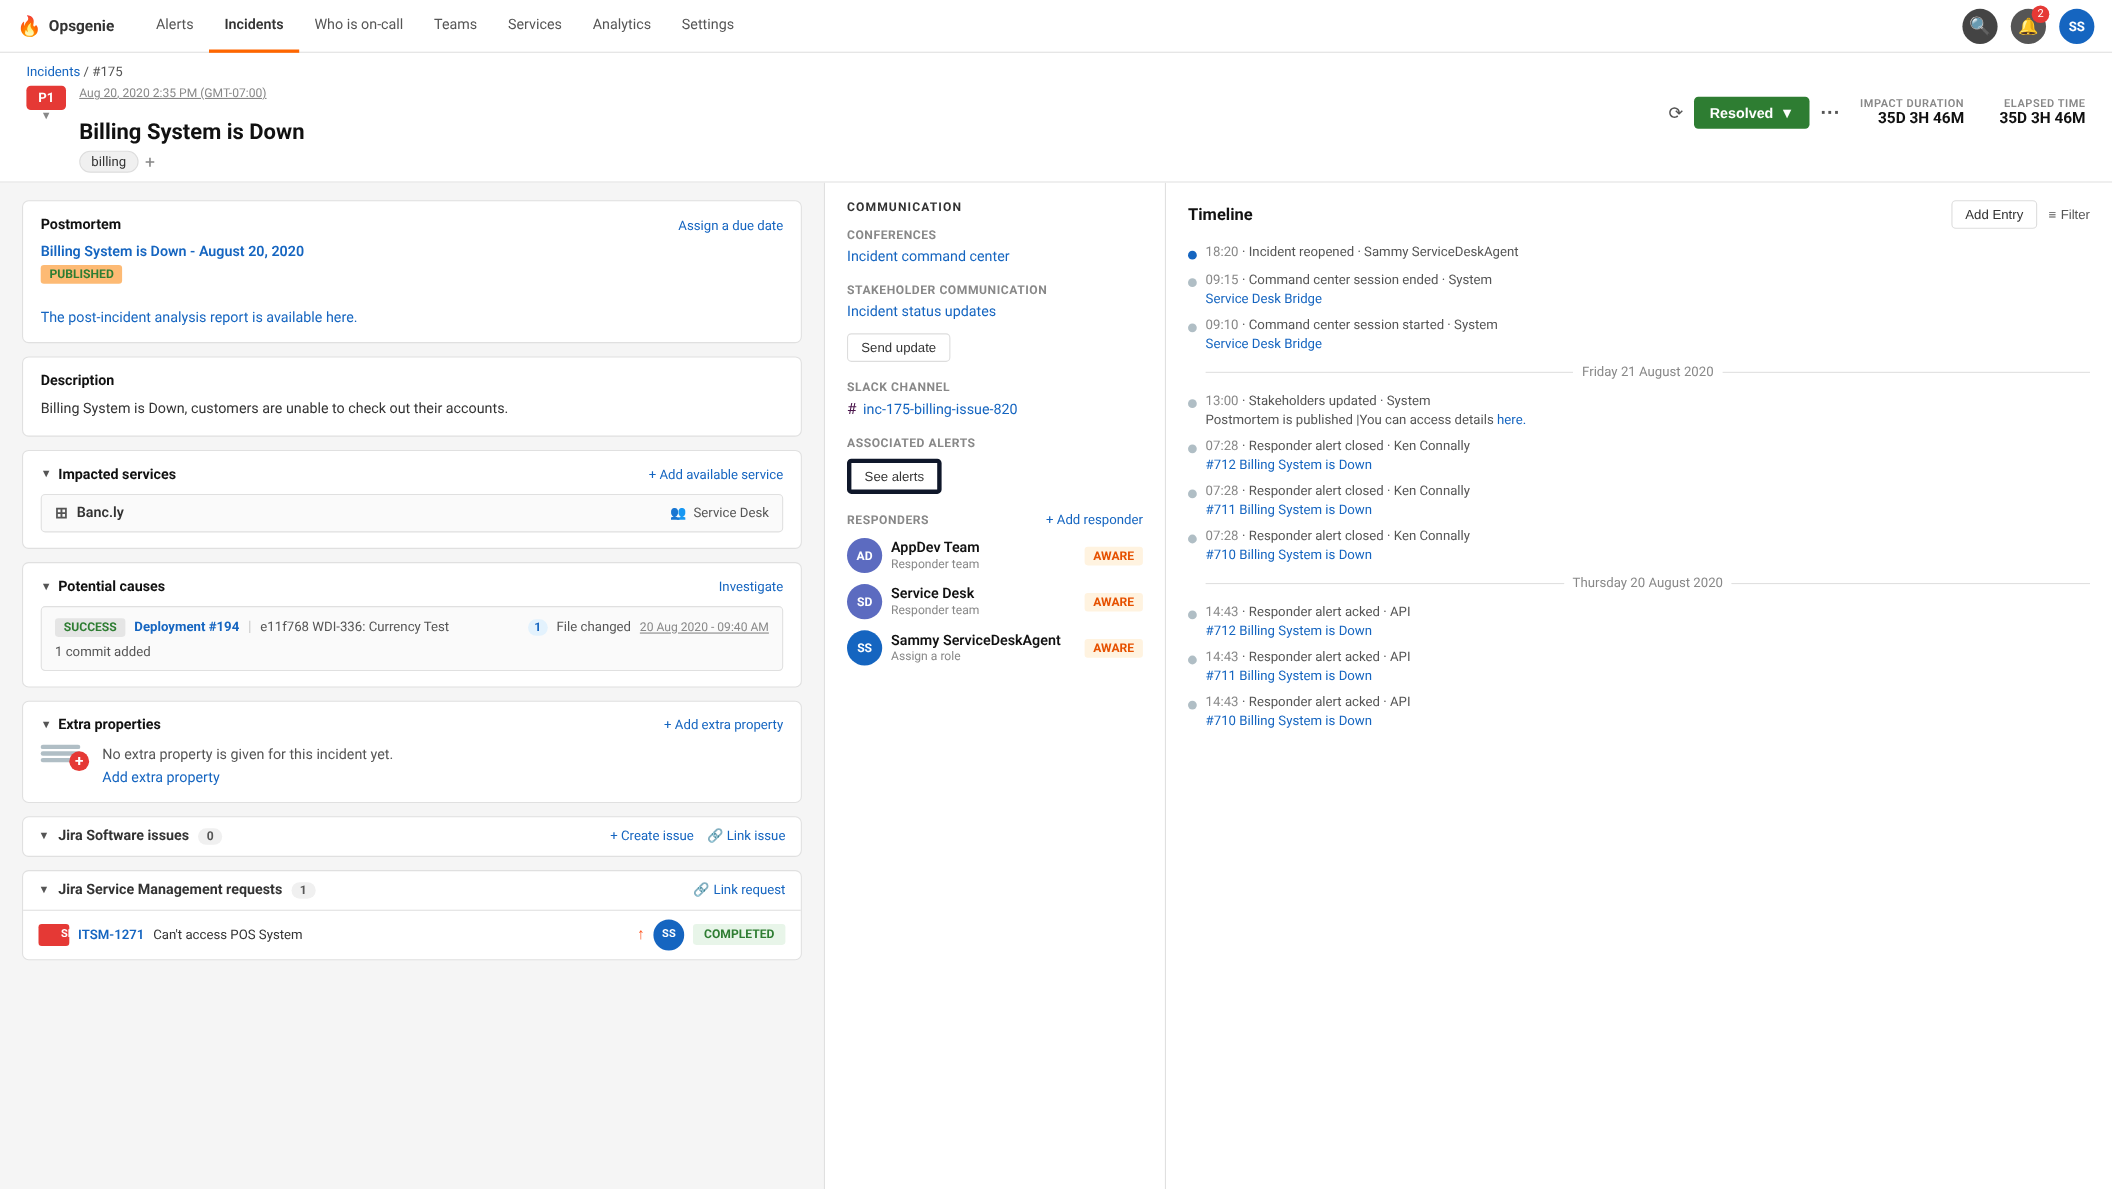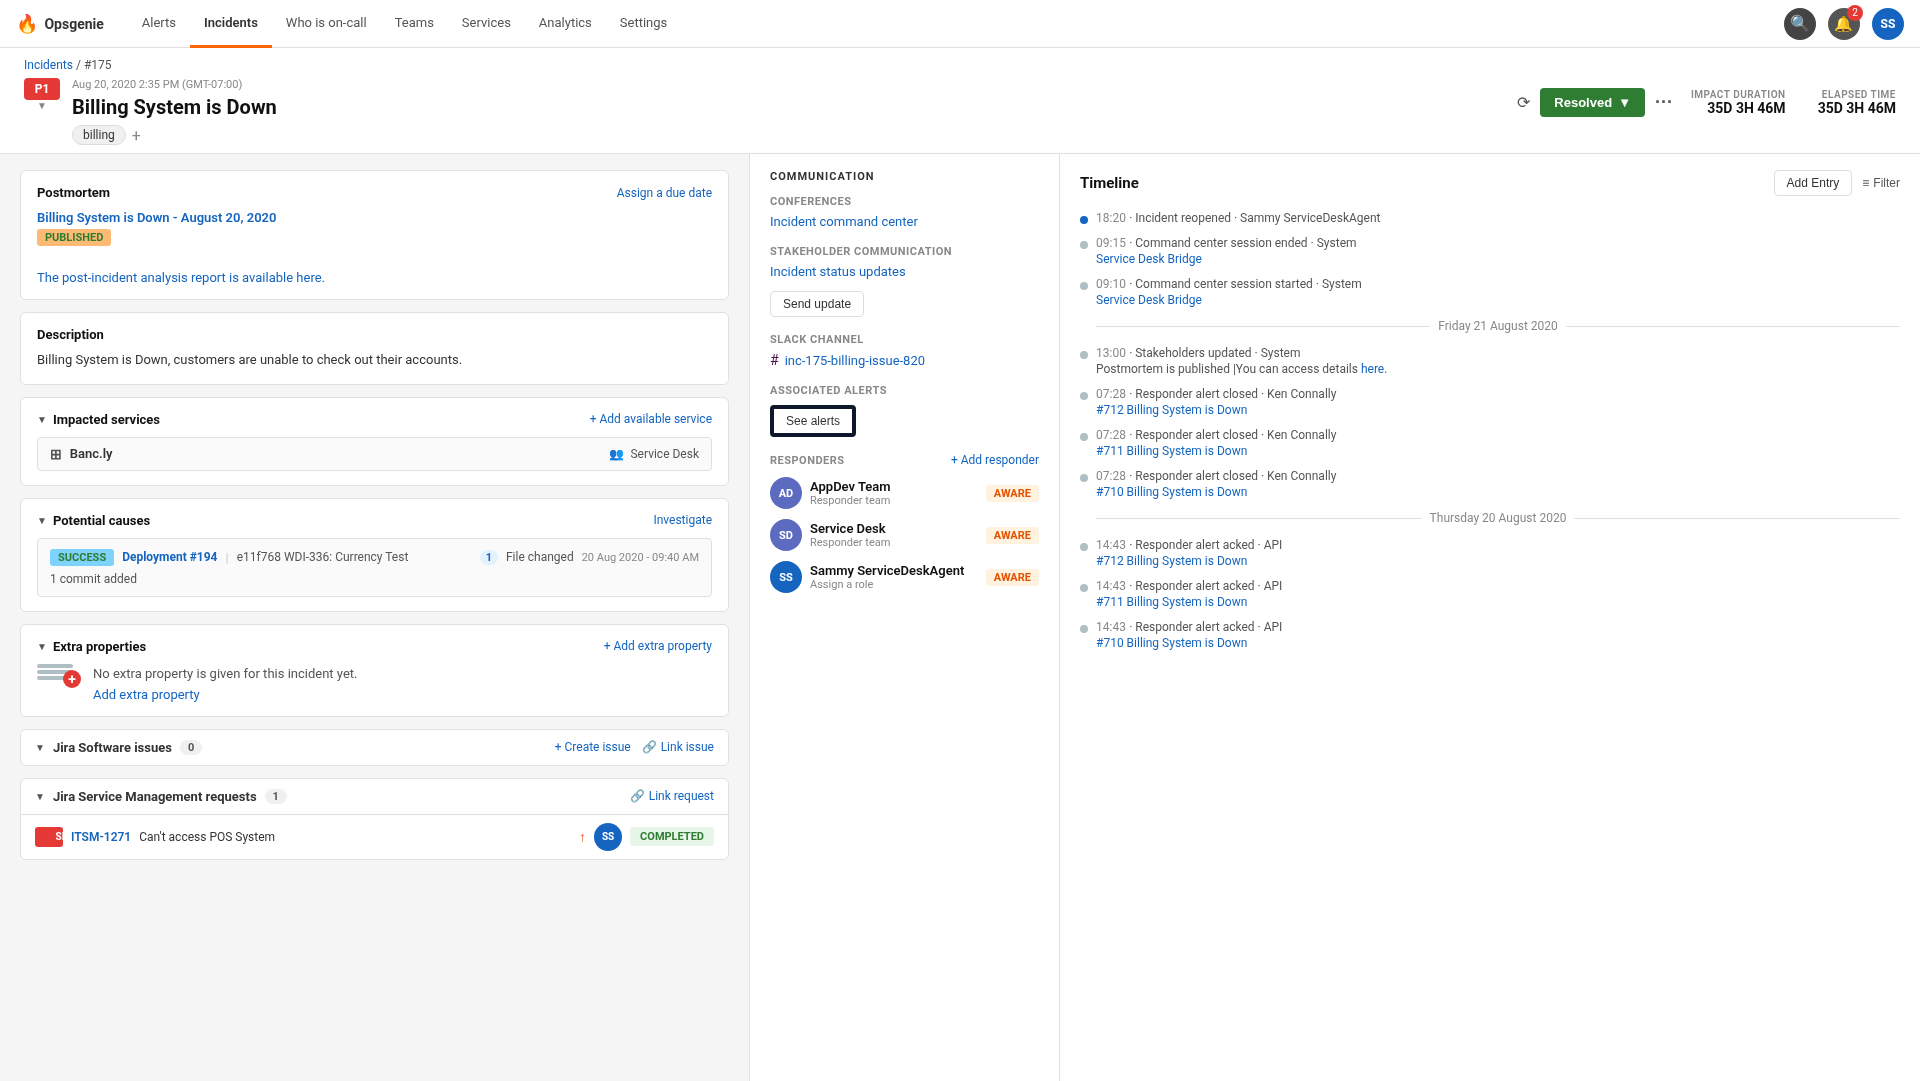--- a/index.html
+++ b/index.html
@@ -20,21 +20,21 @@
     
     .incident-header { background: #fff; border-bottom: 1px solid #e0e0e0; padding: 10px 24px 0 24px; }
     .breadcrumb { font-size: 12px; color: #555; margin-bottom: 6px; }
     .breadcrumb a { color: #1565c0; text-decoration: none; }
     .incident-title-row { display: flex; align-items: flex-start; justify-content: space-between; }
     .incident-title-left { display: flex; align-items: flex-start; gap: 12px; }
     .p1-badge { background: #e53935; color: #fff; font-weight: 700; font-size: 12px; padding: 4px 8px; border-radius: 4px; min-width: 36px; text-align: center; }
     .p1-wrapper { display: flex; flex-direction: column; align-items: center; }
     .p1-dropdown { font-size: 10px; color: #888; cursor: pointer; }
     .incident-title-info { display: flex; flex-direction: column; }
-    .incident-date { font-size: 11px; color: #888; margin-bottom: 4px; }
+    .incident-date { font-size: 11px; color: #888; margin-bottom: 16px; text-decoration: underline; }
     .incident-title { font-size: 20px; font-weight: 700; color: #111; margin-bottom: 6px; }
     .incident-tags { display: flex; align-items: center; gap: 6px; margin-bottom: 8px; }
     .tag { background: #f0f0f0; border: 1px solid #ddd; border-radius: 12px; padding: 2px 10px; font-size: 12px; color: #333; }
     .tag-add { color: #888; font-size: 16px; cursor: pointer; }
     .incident-title-right { display: flex; align-items: center; gap: 10px; padding-top: 10px; }
     .refresh-btn { background: none; border: none; cursor: pointer; color: #555; font-size: 16px; }
     .resolved-btn { background: #2e7d32; color: #fff; border: none; border-radius: 4px; padding: 7px 14px; font-size: 13px; font-weight: 600; cursor: pointer; display: flex; align-items: center; gap: 6px; }
     .more-btn { background: none; border: none; cursor: pointer; color: #555; font-size: 18px; font-weight: 700; }
     .impact-info { display: flex; gap: 32px; margin-left: 8px; }
     .impact-item { text-align: right; }
@@ -65,29 +65,29 @@
     .collapse-arrow { font-size: 10px; color: #555; }
     .service-row { display: flex; align-items: center; justify-content: space-between; padding: 8px 12px; border: 1px solid #e0e0e0; border-radius: 4px; background: #fafafa; margin-top: 8px; }
     .service-name { display: flex; align-items: center; gap: 8px; font-weight: 600; font-size: 13px; }
     .service-icon { color: #555; font-size: 14px; }
     .service-team { display: flex; align-items: center; gap: 6px; color: #555; font-size: 12px; }
 
     
     .cause-row { border: 1px solid #e0e0e0; border-radius: 4px; padding: 10px 12px; margin-top: 8px; background: #fafafa; }
     .cause-top { display: flex; align-items: center; justify-content: space-between; margin-bottom: 6px; }
     .cause-left { display: flex; align-items: center; gap: 8px; }
-    .success-badge { background: #7dd3fc; color: #2e7d32; font-size: 11px; font-weight: 700; padding: 2px 8px; border-radius: 3px; }
+    .success-badge { background: #e5e5e5; color: #2e7d32; font-size: 11px; font-weight: 700; padding: 2px 8px; border-radius: 3px; }
     .cause-id { font-weight: 700; color: #1565c0; font-size: 12px; cursor: pointer; }
     .cause-desc { color: #555; font-size: 12px; }
     .cause-right { display: flex; align-items: center; gap: 8px; }
     .file-changed { display: flex; align-items: center; gap: 4px; font-size: 12px; color: #555; }
     .file-badge { background: #e3f2fd; color: #1565c0; font-size: 11px; font-weight: 700; padding: 1px 6px; border-radius: 10px; }
     .cause-env { font-size: 12px; color: #555; margin-bottom: 4px; }
     .cause-commit { font-size: 12px; color: #555; }
-    .cause-date { font-size: 11px; color: #888; }
+    .cause-date { font-size: 11px; color: #888; text-decoration: underline; }
 
     
     .extra-empty { display: flex; align-items: flex-start; gap: 12px; }
     .lines-icon { display: flex; flex-direction: column; gap: 2px; position: relative; }
     .line { width: 36px; height: 4px; background: #b0bec5; border-radius: 2px; }
     .plus-circle { position: absolute; bottom: -8px; right: -8px; width: 18px; height: 18px; background: #e53935; border-radius: 50%; color: #fff; font-size: 14px; display: flex; align-items: center; justify-content: center; font-weight: 700; line-height: 1; }
     .extra-text { font-size: 13px; color: #555; padding-top: 2px; }
     .add-extra-link { color: #1565c0; font-size: 13px; cursor: pointer; display: inline-block; margin-top: 6px; }
 
     

